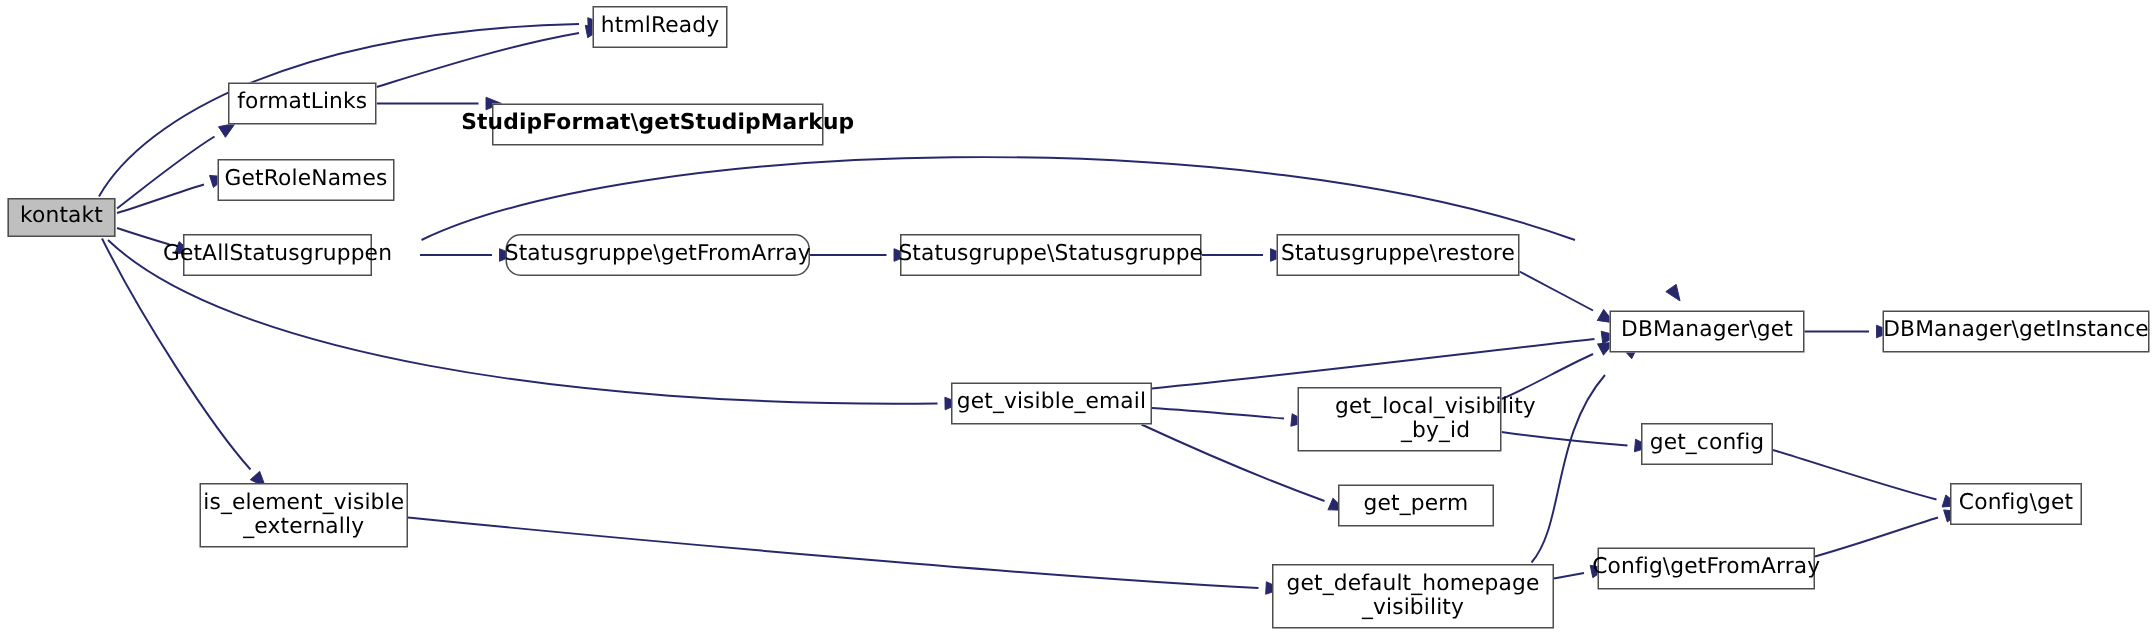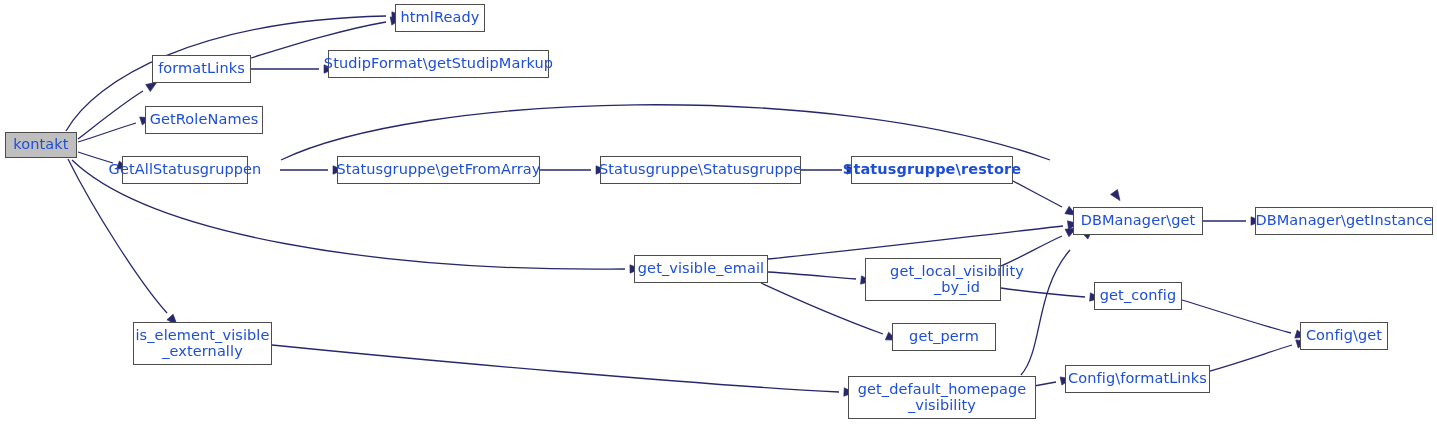--- a/index.html
+++ b/index.html
@@ -22,21 +22,21 @@
     left: 0;
     top: 0;
     width: 1437px;
     height: 424px;
   }
   .node {
     position: absolute;
     box-sizing: border-box;
     border: 1px solid #4d4d4d;
     background: #ffffff;
-    color: #1d4ed8;
+    color: #000000;
     font-size: 14.5px;
     line-height: 1.08;
     display: flex;
     align-items: center;
     justify-content: center;
     text-align: center;
     white-space: pre-line;
     letter-spacing: 0.1px;
     z-index: 2;
   }
@@ -105,33 +105,33 @@
       <polygon points="0,-4.2 10.5,0 0,4.2" class="arrow-head" transform="translate(1296,334) rotate(17)"></polygon>
       <polygon points="0,-4.2 10.5,0 0,4.2" class="arrow-head" transform="translate(844,392) rotate(3)"></polygon>
       <polygon points="0,-4.2 10.5,0 0,4.2" class="arrow-head" transform="translate(1061,381) rotate(-12)"></polygon>
       <polygon points="0,-4.2 10.5,0 0,4.2" class="arrow-head" transform="translate(1085,236) rotate(-42)"></polygon>
       <polygon points="0,-4.2 10.5,0 0,4.2" class="arrow-head" transform="translate(1297,344) rotate(-17)"></polygon>
     </svg>
   <div id="node-layer">
       <div class="node highlight" style="left: 5px; top: 132px; width: 72px; height: 26px;">kontakt</div>
       <div class="node" style="left: 395px; top: 4px; width: 90px; height: 28px;">htmlReady</div>
       <div class="node" style="left: 152px; top: 55px; width: 99px; height: 28px;">formatLinks</div>
-      <div class="node" style="left: 328px; top: 50px; width: 221px; height: 28px;">StudipFormat\getStudipMarkup</div>
+      <div class="node" style="left: 328px; top: 69px; width: 221px; height: 28px; font-weight: bold;">StudipFormat\getStudipMarkup</div>
       <div class="node" style="left: 145px; top: 106px; width: 118px; height: 28px;">GetRoleNames</div>
       <div class="node" style="left: 122px; top: 156px; width: 126px; height: 28px;">GetAllStatusgruppen</div>
-      <div class="node" style="left: 337px; top: 156px; width: 203px; height: 28px;">Statusgruppe\getFromArray</div>
+      <div class="node" style="left: 337px; top: 156px; width: 203px; height: 28px; border-radius: 10px;">Statusgruppe\getFromArray</div>
       <div class="node" style="left: 600px; top: 156px; width: 201px; height: 28px;">Statusgruppe\Statusgruppe</div>
-      <div class="node" style="left: 851px; top: 156px; width: 162px; height: 28px; font-weight: bold;">Statusgruppe\restore</div>
+      <div class="node" style="left: 851px; top: 156px; width: 162px; height: 28px;">Statusgruppe\restore</div>
       <div class="node" style="left: 1073px; top: 207px; width: 130px; height: 28px;">DBManager\get</div>
       <div class="node" style="left: 1255px; top: 207px; width: 178px; height: 28px; text-align: right;">DBManager\getInstance</div>
       <div class="node" style="left: 634px; top: 255px; width: 134px; height: 28px;">get_visible_email</div>
       <div class="node" style="left: 865px; top: 258px; width: 136px; height: 43px; padding-left: 48px;">get_local_visibility
 _by_id</div>
       <div class="node" style="left: 892px; top: 323px; width: 104px; height: 28px;">get_perm</div>
       <div class="node" style="left: 1094px; top: 282px; width: 88px; height: 28px;">get_config</div>
       <div class="node" style="left: 1300px; top: 322px; width: 88px; height: 28px;">Config\get</div>
-      <div class="node" style="left: 1065px; top: 365px; width: 145px; height: 28px;">Config\formatLinks</div>
+      <div class="node" style="left: 1065px; top: 365px; width: 145px; height: 28px;">Config\getFromArray</div>
       <div class="node" style="left: 133px; top: 322px; width: 139px; height: 43px;">is_element_visible
 _externally</div>
       <div class="node" style="left: 848px; top: 376px; width: 188px; height: 43px;">get_default_homepage
 _visibility</div>
     </div>
 </div>
 
 </body></html>

